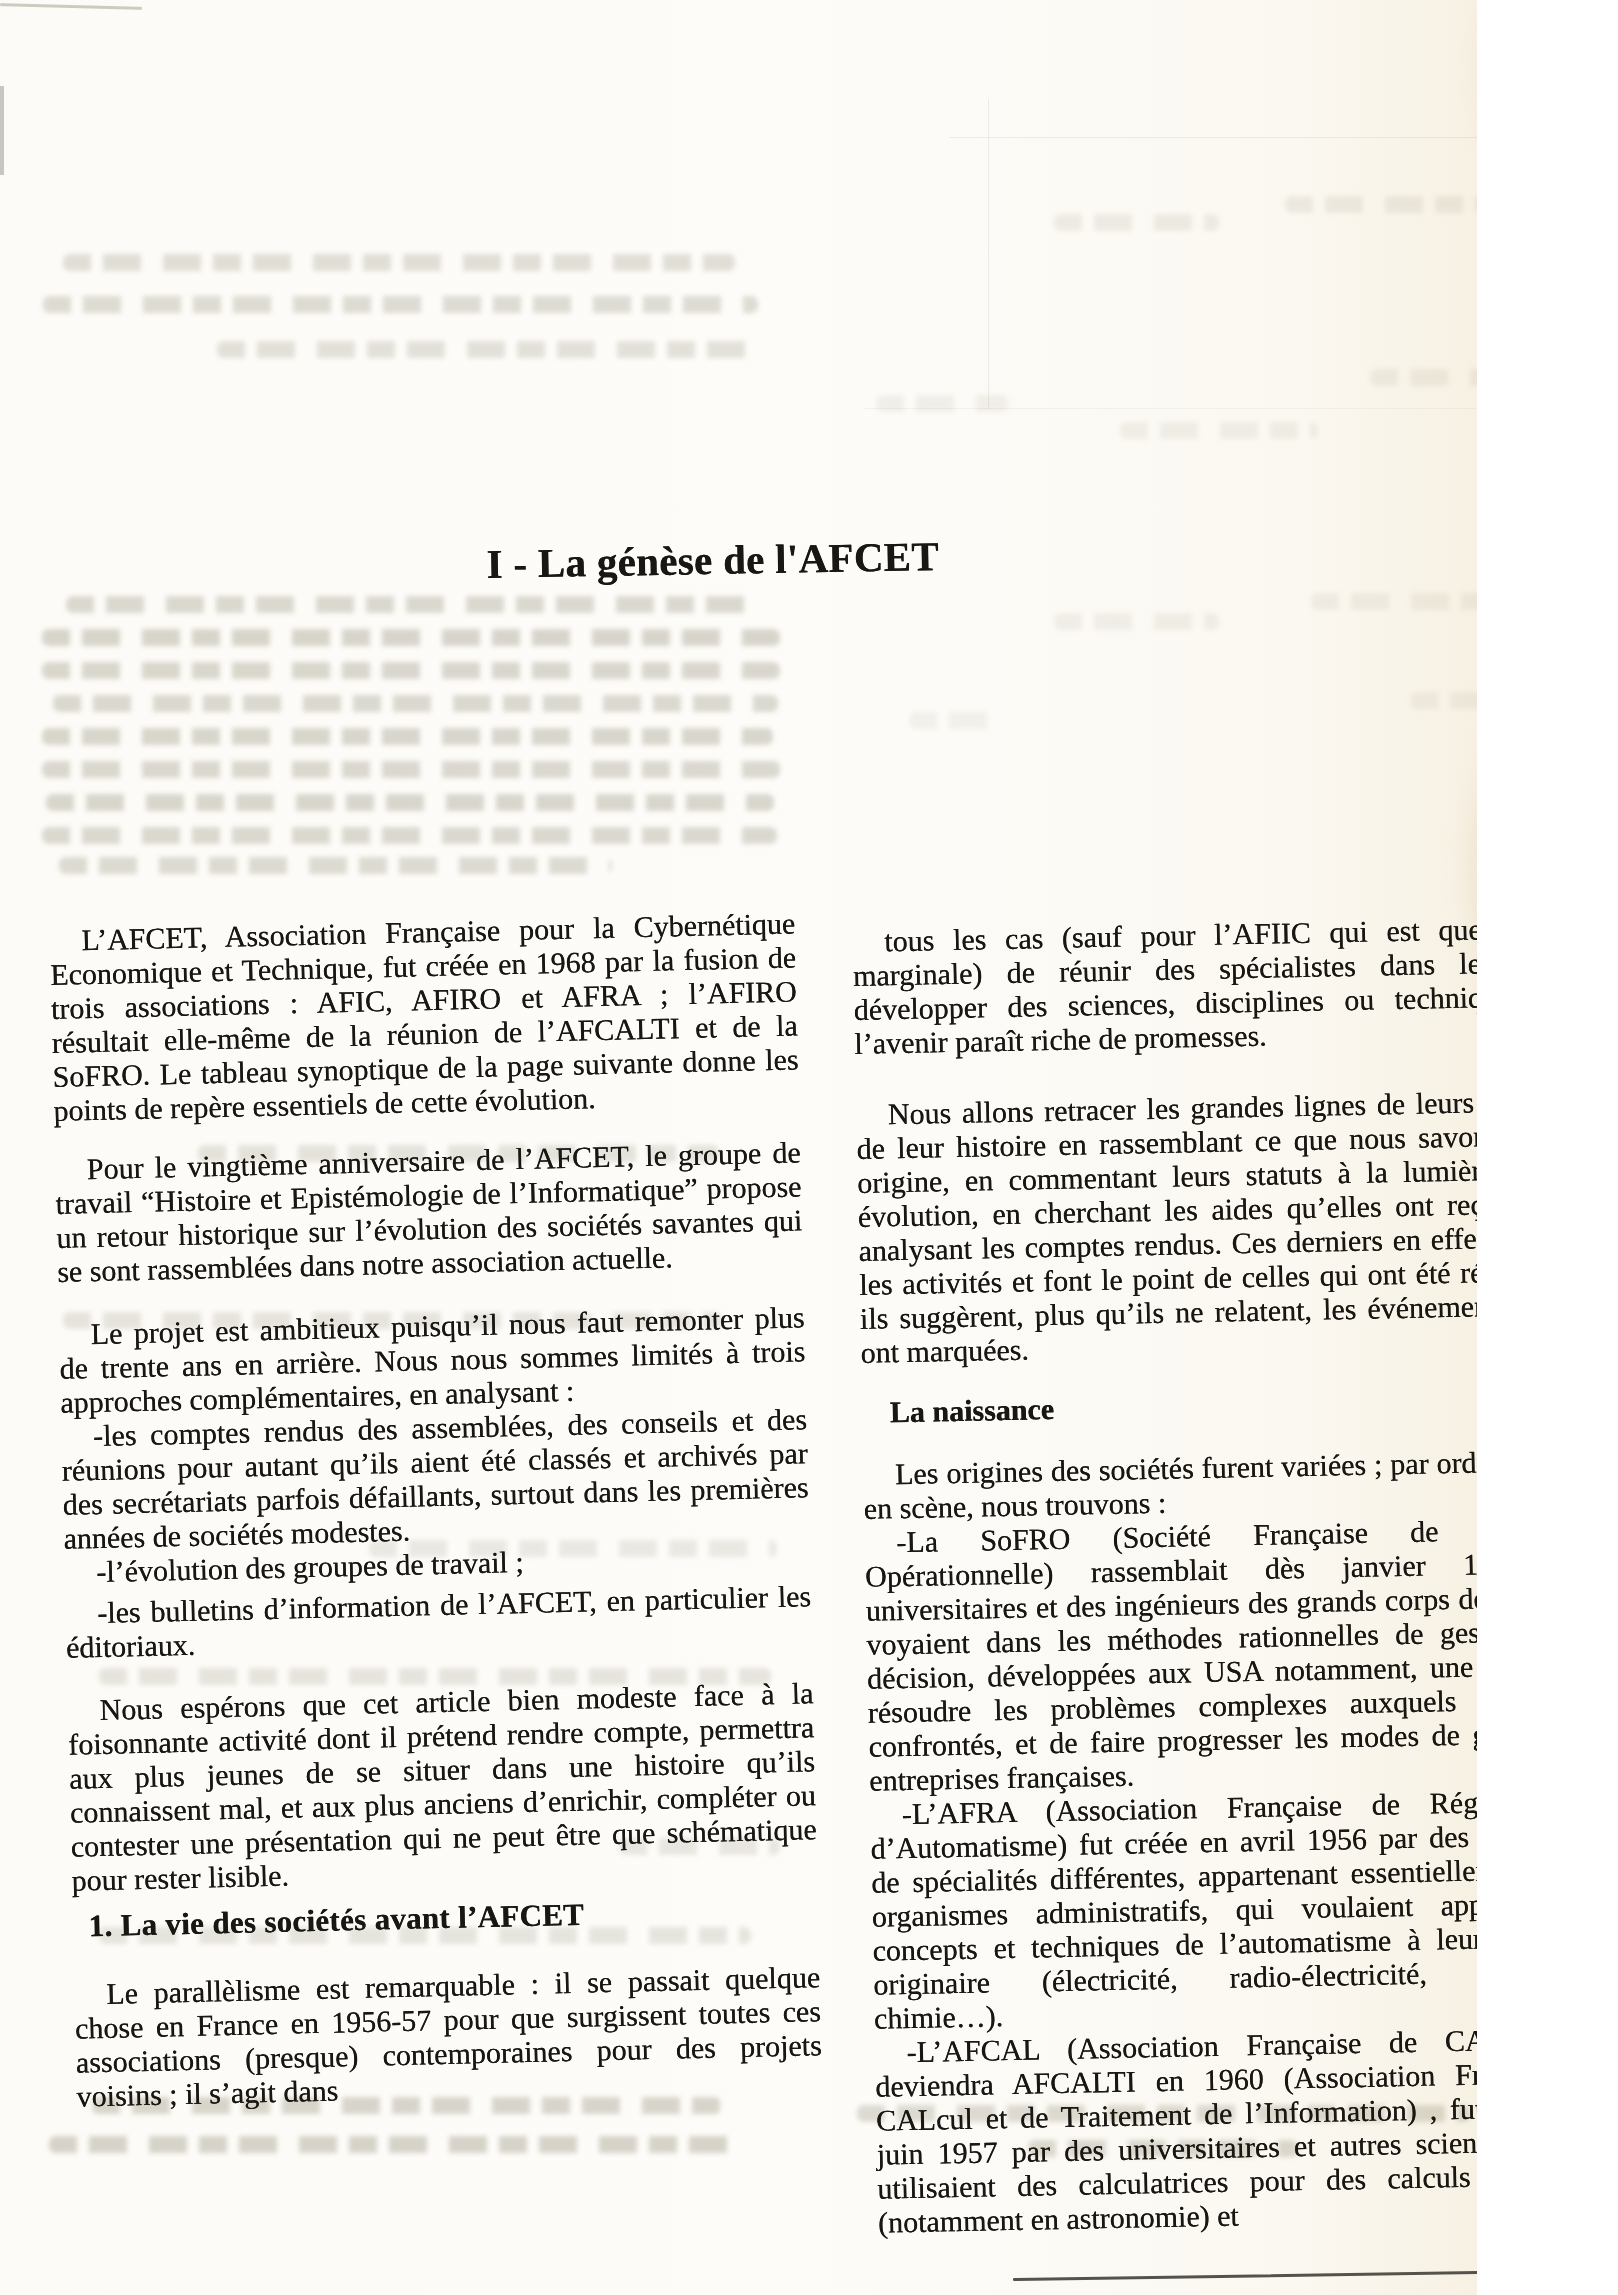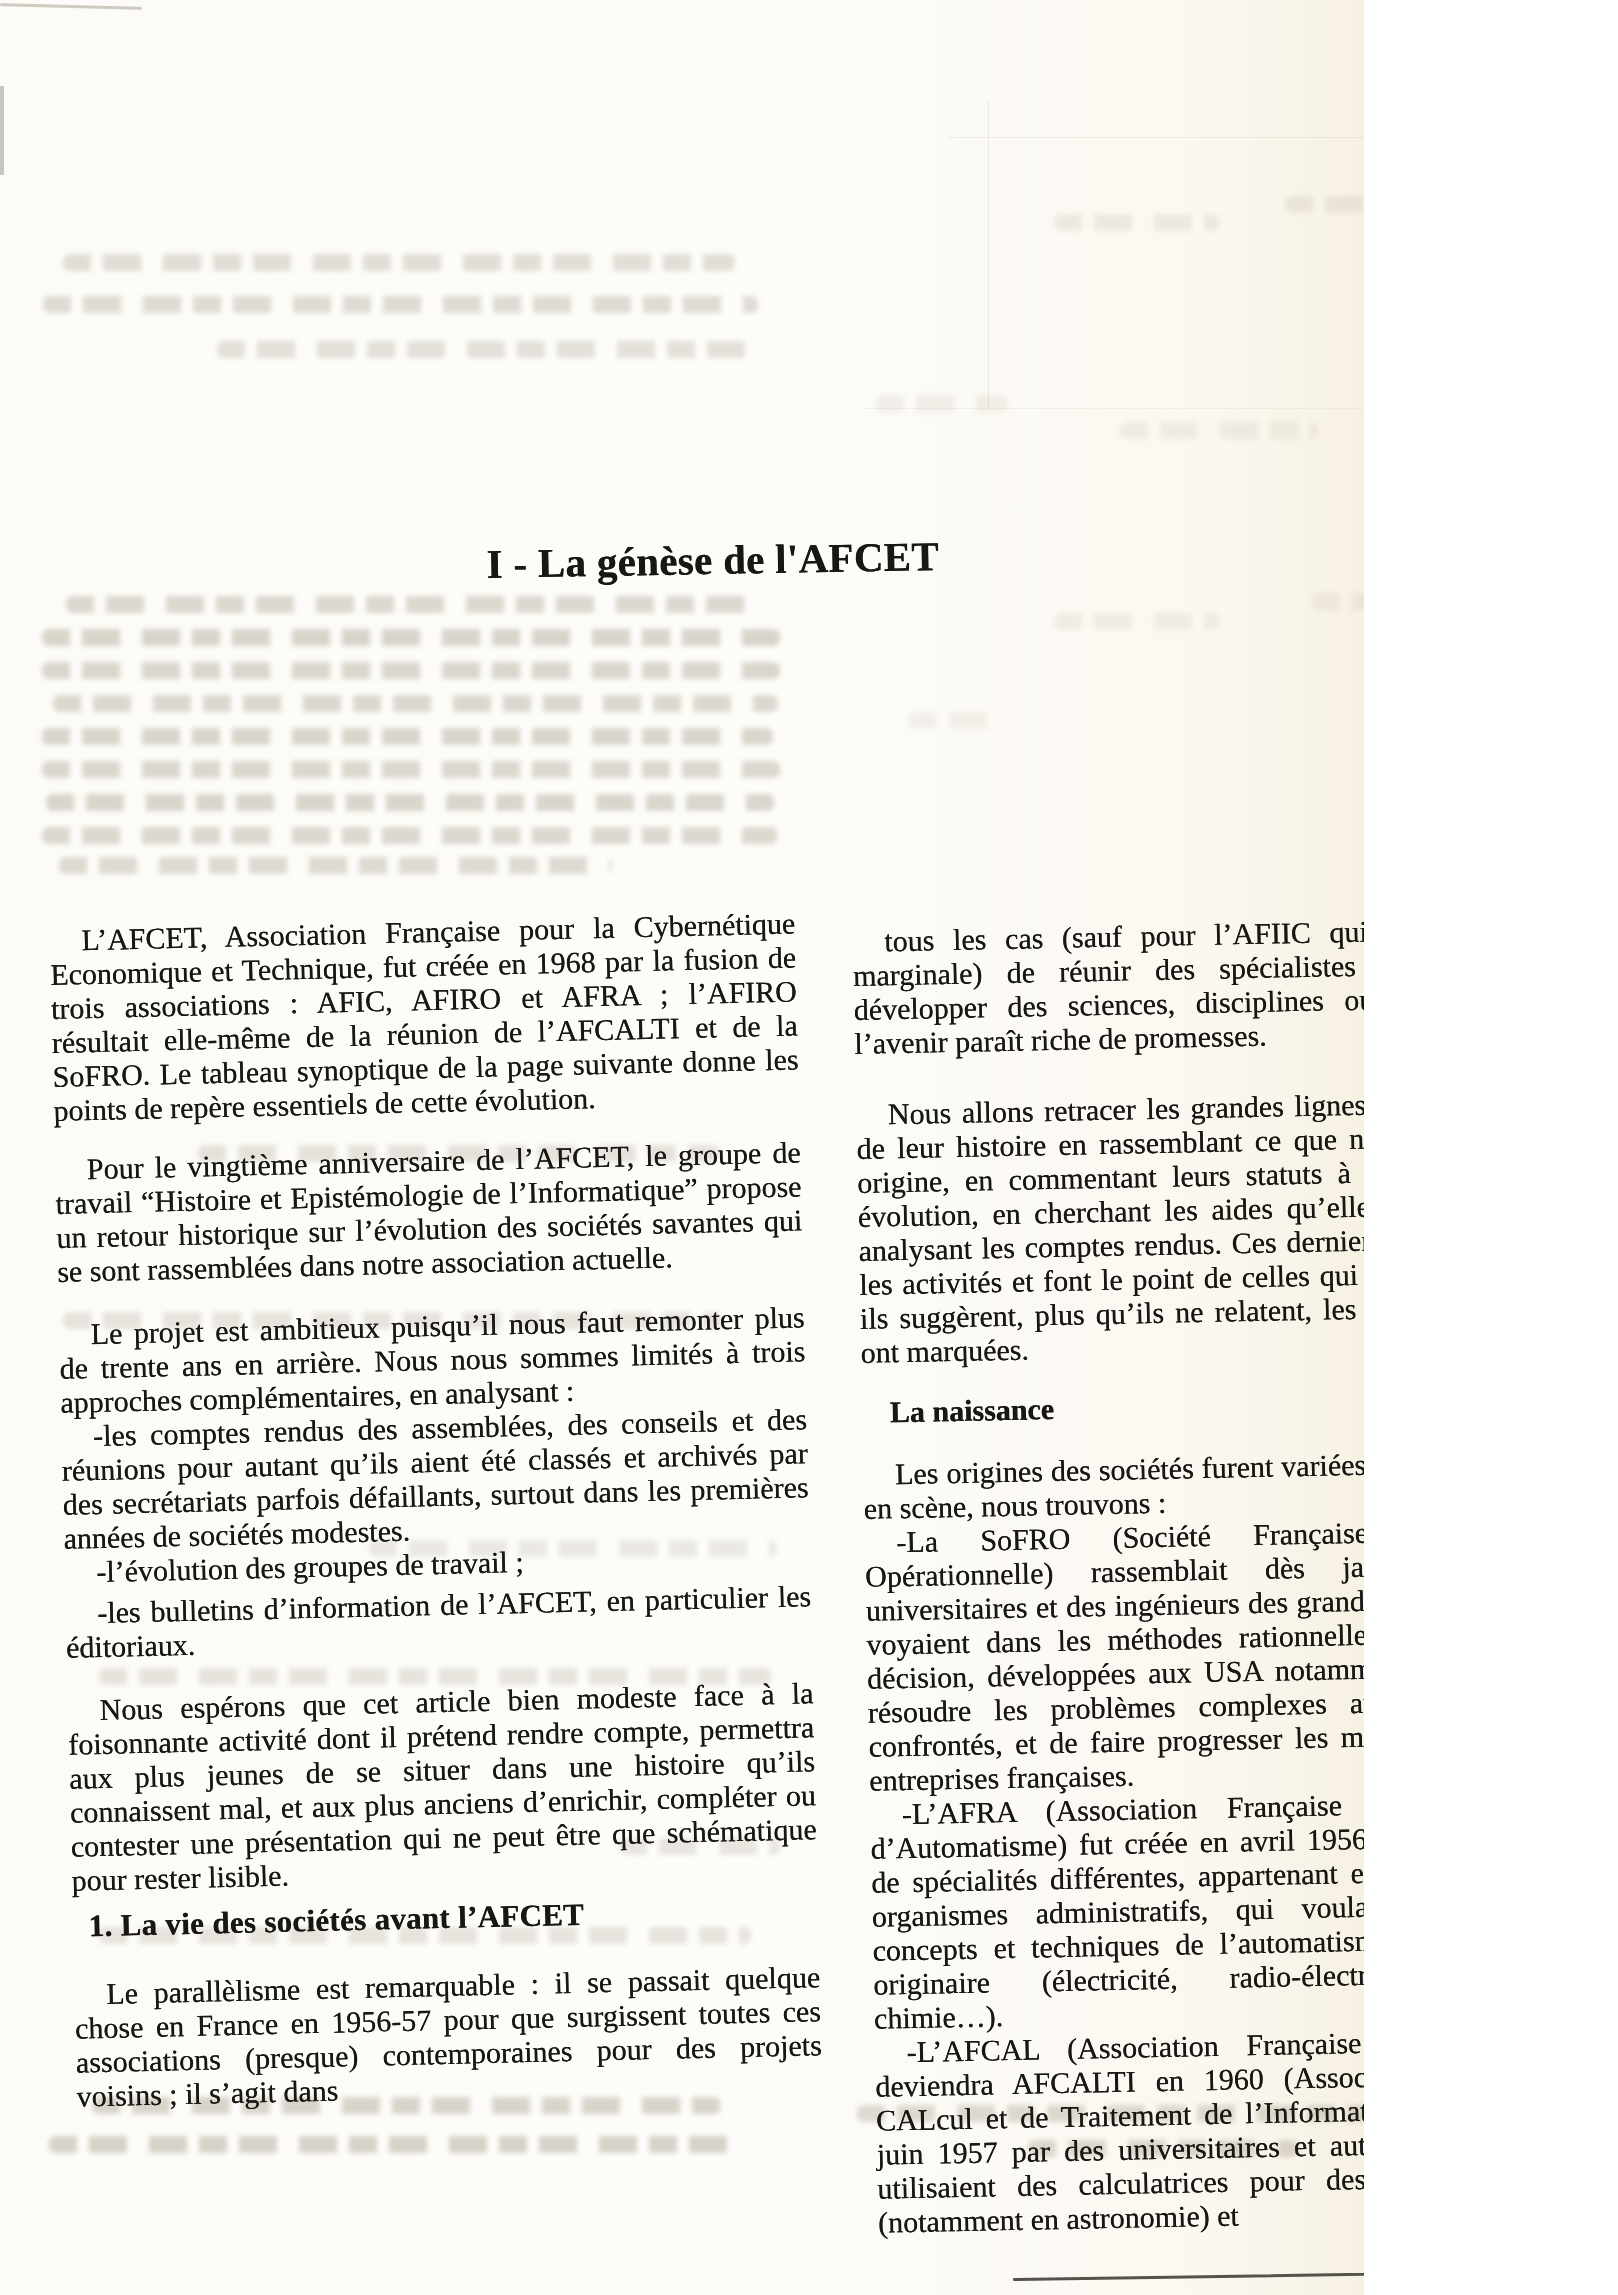--- a/index.html
+++ b/index.html
@@ -2,21 +2,21 @@
 <html style="font-size:10.5px"><head>
 <meta charset="utf-8">
 <style>
   html,body { margin:0; padding:0; }
   body {
     width:1619px; height:2295px;
     font-family:"Liberation Serif", serif;
     background:#ffffff;
   }
   .page {
-    position:relative; width:1364px; height:2295px; overflow:hidden;
+    position:relative; width:1477px; height:2295px; overflow:hidden;
     background:linear-gradient(90deg,#fcfbf7 0%,#fdfcf9 55%,#fbf8f1 88%,#f7f1e3 100%);
     color:#191713;
   }
   
   .title {
     position:absolute; left:486px; top:513px; z-index:3;
     font-size:41px; font-weight:bold; white-space:nowrap;
     letter-spacing:0.3px;
     transform:rotate(-1deg); transform-origin:left top;
     text-shadow:0.3px 0 0 currentColor;

